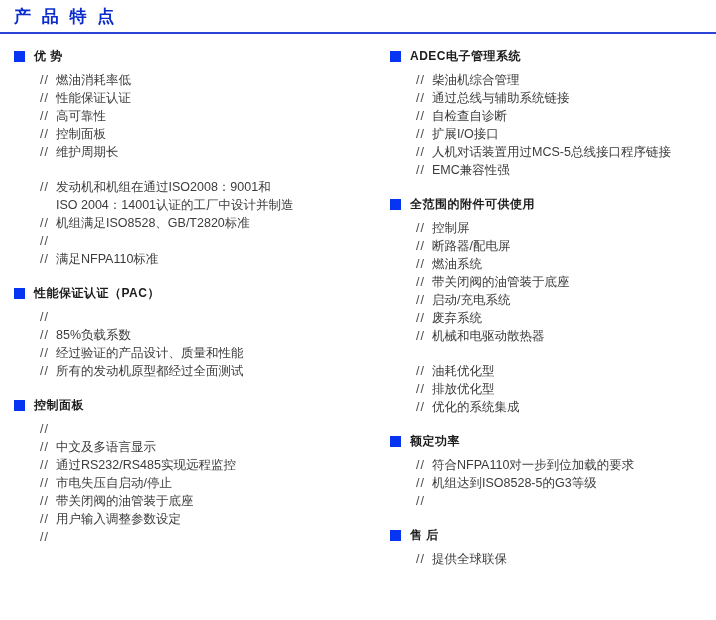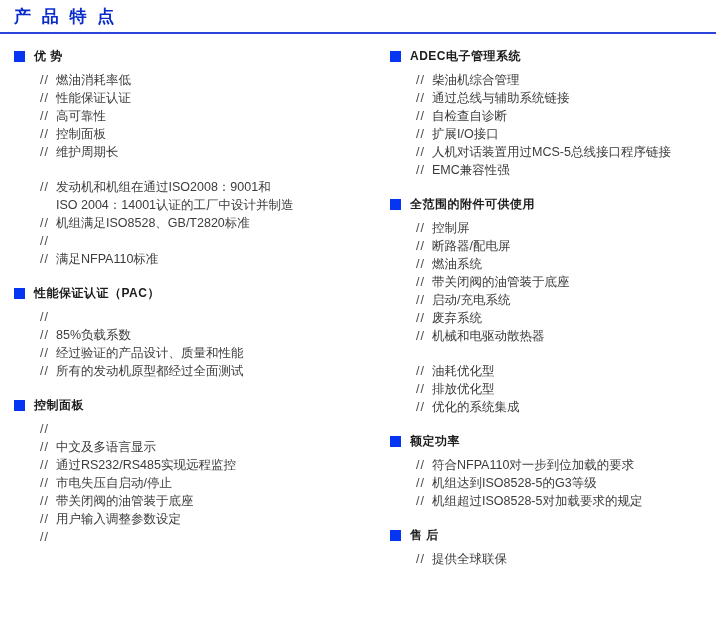--- a/index.html
+++ b/index.html
@@ -302,21 +302,20 @@
             <li>
               <span class="mk">//</span>
               <span class="tx">符合NFPA110对一步到位加载的要求</span>
             </li>
             <li>
               <span class="mk">//</span>
               <span class="tx">机组达到ISO8528-5的G3等级</span>
             </li>
             <li>
               <span class="mk">//</span>
-              <span class="tx">机组超过ISO8528-5对加载要求的规定</span>
             </li>
           </ul>
         </section>
         <section class="feature-section">
           <div class="sec-head">
             <span class="sq"></span>
             <h2 class="sec-title">售 后</h2>
           </div>
           <ul class="items">
             <li>

